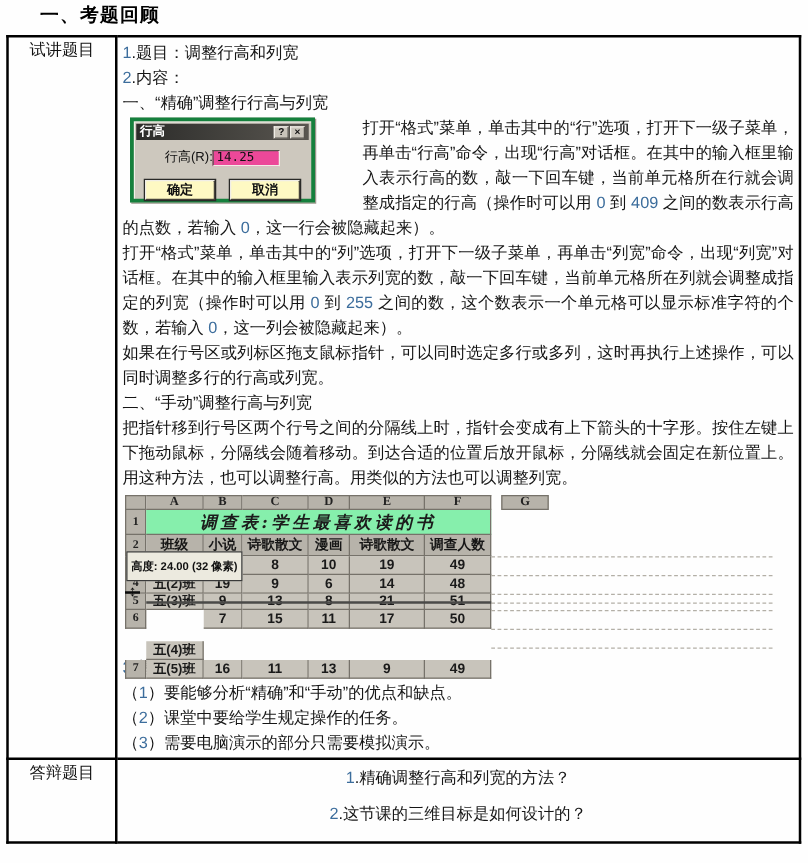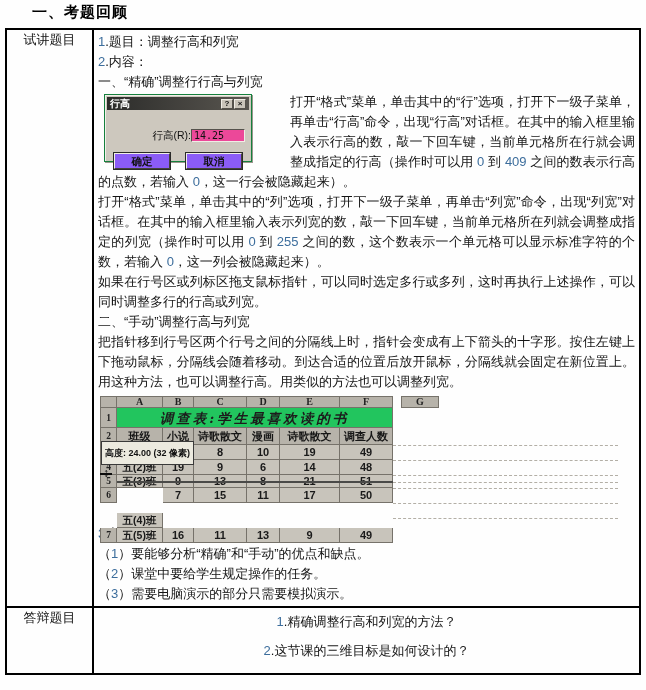--- a/index.html
+++ b/index.html
@@ -11,50 +11,50 @@
   td.lbl{width:83px;text-align:center;vertical-align:middle;font-size:13px;color:#111;}
   tr.r1 td{height:21px;}
   td.centerval{text-align:center;vertical-align:middle;font-size:13px;}
   td.content{padding:2px 4px;font-size:13px;line-height:20px;}
   td.content p{margin:0;text-align:justify;}
   td.defense{padding:2px 4px;font-size:13px;}
   td.defense p{margin:3px 0 11px;text-align:center;}
   .d{color:#3c6d9c;}
   
   .dlg-wrap{float:left;width:150px;margin:2px 36px 10px 6px;}
-  .dlg{width:148px;height:68px;background:#cdc8be;border:1px solid #15803d;
+  .dlg{width:148px;height:68px;background:#cdc8be;border:3px solid #15803d;
        box-shadow:1px 1px 0 #9a968c, inset 1px 1px 0 #f2efe9;box-sizing:border-box;padding:2px;}
   .dlg-title{height:13px;background:linear-gradient(90deg,#2c2c2a,#595650);display:flex;
        align-items:center;color:#fff;font-size:10px;font-weight:bold;padding:0 3px;}
   .dlg-title .t{flex:1;}
   .dlg-btn{width:12px;height:10px;background:#c9c4ba;border:1px solid;
        border-color:#f0ede6 #55524c #55524c #f0ede6;font-size:8px;font-weight:bold;line-height:1;
        display:flex;align-items:center;justify-content:center;color:#111;margin-left:1px;box-sizing:border-box;}
   .dlg-body{padding:3px 4px 0;}
-  .dlg-row1{display:flex;justify-content:flex-end;align-items:center;margin-top:12px;}
+  .dlg-row1{display:flex;justify-content:center;align-items:center;margin-top:1px;}
   .dlg-label{font-size:10.5px;color:#111;}
   .dlg-input{width:54px;height:13px;background:#ec4899;border:1px solid;
        border-color:#55524c #f0ede6 #f0ede6 #55524c;font:10px "DejaVu Sans Mono",monospace;
        color:#111;padding:0 2px;box-sizing:border-box;}
   .dlg-row2{display:flex;justify-content:space-between;margin-top:8px;padding:0 3px;}
-  .dlg-push{width:56px;height:16px;background:#8b5cf6;border:1px solid;
+  .dlg-push{width:56px;height:16px;background:#fef9c3;border:1px solid;
        border-color:#f0ede6 #454239 #454239 #f0ede6;box-shadow:0 0 0 1px #2a2a28;
        font-size:10.5px;font-weight:bold;display:flex;align-items:center;justify-content:center;
        color:#111;box-sizing:border-box;}
   
   #sheet{position:relative;margin:4px 0 4px 2px;height:124px;}
   .srow{display:flex;}
   .scell{box-sizing:border-box;border-right:1px solid #76726a;border-bottom:1px solid #76726a;
        display:flex;align-items:center;justify-content:center;overflow:hidden;}
   .srow .scell:first-child{border-left:1px solid #76726a;}
   .srow:first-child .scell{border-top:1px solid #76726a;}
   .corner,.letter,.gut{background:#b7b3aa;color:#222;font-family:"Liberation Serif","DejaVu Serif",serif;font-weight:bold;}
   .letter{font-size:10px;}
   .gut{font-size:9.5px;}
-  .stitle{background:#22c55e;font-family:"DejaVu Serif","Liberation Serif",serif;
+  .stitle{background:#86efac;font-family:"DejaVu Serif","Liberation Serif",serif;
        font-style:italic;font-weight:bold;font-size:13.5px;letter-spacing:3px;color:#1c1c1c;}
   .shead{background:#b7b3aa;font-weight:bold;font-size:11px;color:#161616;}
   .sdata{background:#c8c4bb;font-size:11px;font-weight:600;color:#1a1a1a;}
   .slabel{font-weight:bold;font-size:10.5px;}
   .gG{position:absolute;top:0;border:1px solid #76726a;}
   .extline{position:absolute;height:0;border-top:1px dashed #b3afa6;}
   .previewline{position:absolute;height:0;border-top:2px solid #4a4a48;z-index:2;}
   .stooltip{position:absolute;background:#eceadf;border:1px solid #3a3a3a;font-size:9px;
        font-weight:bold;padding:1px 3px;white-space:nowrap;z-index:3;color:#111;}
   .scursor{position:absolute;font-size:12px;font-weight:bold;z-index:3;color:#0c0c0c;line-height:1;}

